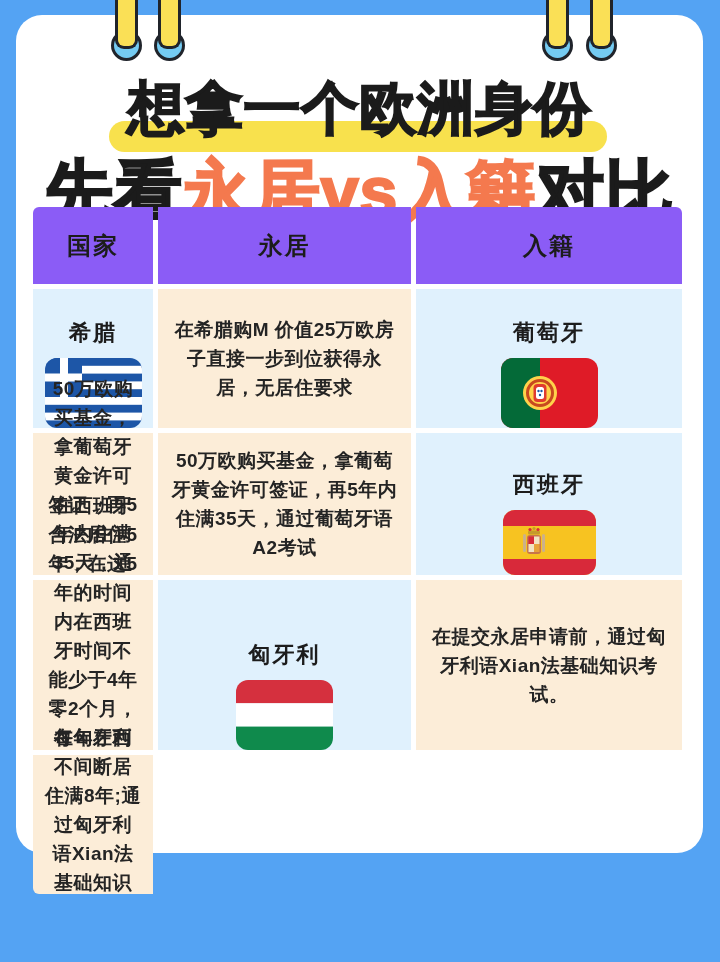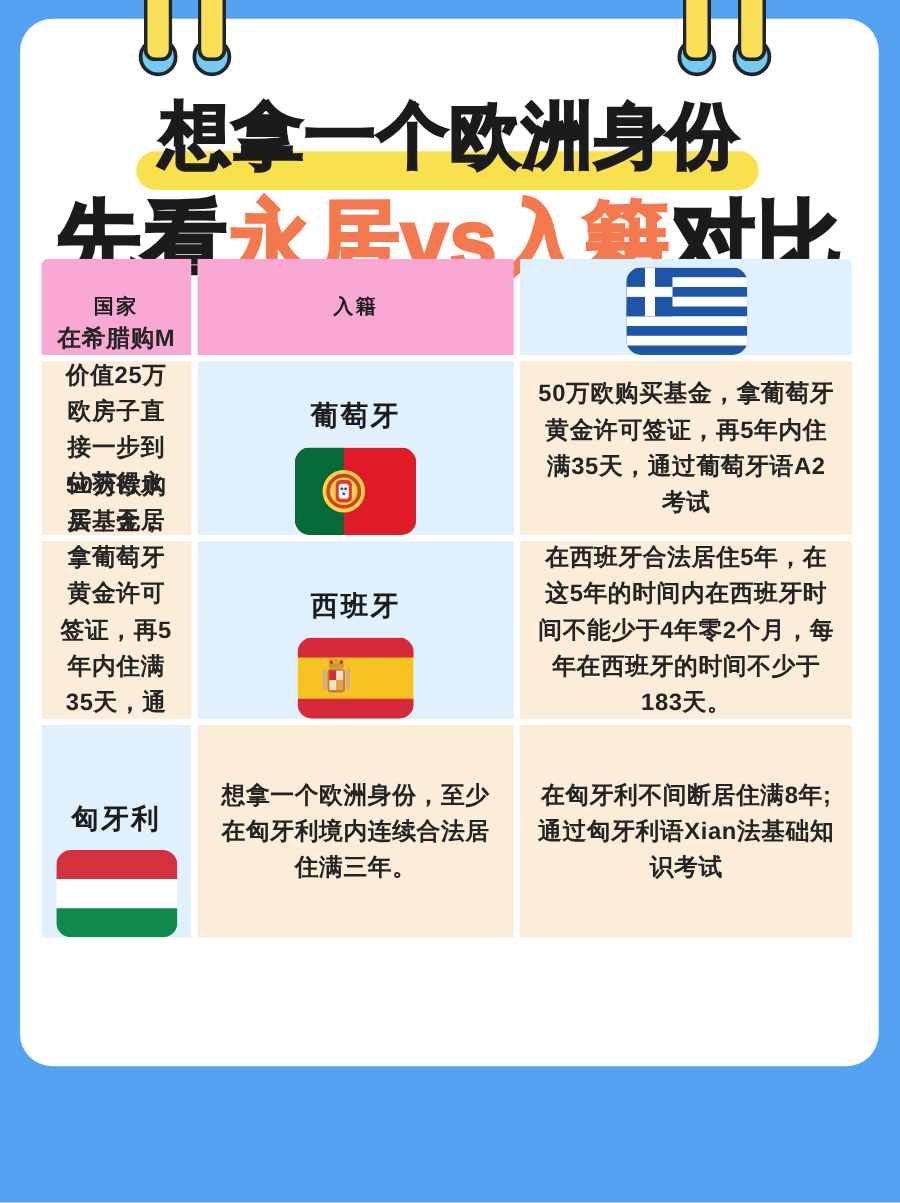--- a/index.html
+++ b/index.html
@@ -49,22 +49,22 @@
   
   .cmp-table{
     position:absolute;left:17px;top:192px;width:649px;
     display:grid;
     grid-template-columns:120px 253px 1fr;
     grid-template-rows:77px 139px 142px 170px 139px;
     gap:5px;
     border-radius:6px;overflow:hidden;
   }
   .th{
-    background:#f9a8d4;display:flex;align-items:center;justify-content:center;
-    font-size:16px;font-weight:900;color:#1c1c1c;letter-spacing:2px;
+    background:#8b5cf6;display:flex;align-items:center;justify-content:center;
+    font-size:24px;font-weight:900;color:#1c1c1c;letter-spacing:2px;
   }
   .country-cell{
     background:#E0F1FD;display:flex;flex-direction:column;
     align-items:center;justify-content:flex-end;gap:10px;
   }
   .country-name{font-size:22px;font-weight:900;color:#1c1c1c;letter-spacing:2px;}
   .flag{width:97px;height:70px;border-radius:12px;overflow:hidden;flex:0 0 auto;}
   .flag svg{display:block;width:100%;height:100%;}
   .flag-sm{width:93px;height:65px;}
   .txt-cell{
@@ -85,20 +85,21 @@
       <h1 class="title1">想拿一个欧洲身份</h1>
     </div>
 
     <div class="title2">
       <span>先看</span><span class="hl">永居vs入籍</span><span>对比</span>
     </div>
 
     <div class="cmp-table">
 
       <div class="th">国家</div>
+      <div class="th">永居</div>
       <div class="th">入籍</div>
 
       <div class="country-cell">
         <span class="country-name">希腊</span>
         <span class="flag">
           <svg viewBox="0 0 97 70" preserveAspectRatio="none">
             <rect x="0" y="0" width="97" height="70" fill="#1D56A7"></rect>
             <rect x="0" y="7.8" width="97" height="7.8" fill="#ffffff"></rect>
             <rect x="0" y="23.4" width="97" height="7.8" fill="#ffffff"></rect>
             <rect x="0" y="39" width="97" height="7.8" fill="#ffffff"></rect>
@@ -156,21 +157,21 @@
       <div class="country-cell">
         <span class="country-name">匈牙利</span>
         <span class="flag">
           <svg viewBox="0 0 97 70" preserveAspectRatio="none">
             <rect x="0" y="0" width="97" height="23.3" fill="#D5303E"></rect>
             <rect x="0" y="23.3" width="97" height="23.3" fill="#ffffff"></rect>
             <rect x="0" y="46.6" width="97" height="23.4" fill="#0F8A4C"></rect>
           </svg>
         </span>
       </div>
-      <div class="txt-cell">想拿一个欧洲身份，至少在匈牙利境内连续合法居住满三年。</div>
+      <div class="txt-cell">在提交永居申请前，通过匈牙利语Xian法基础知识考试。</div>
       <div class="txt-cell">在匈牙利不间断居住满8年;通过匈牙利语Xian法基础知识考试</div>
     </div>
   </div>
 
   <div class="clip clip1">
     <span class="ring"></span>
     <span class="strap"></span>
   </div>
   <div class="clip clip2">
     <span class="ring"></span>

